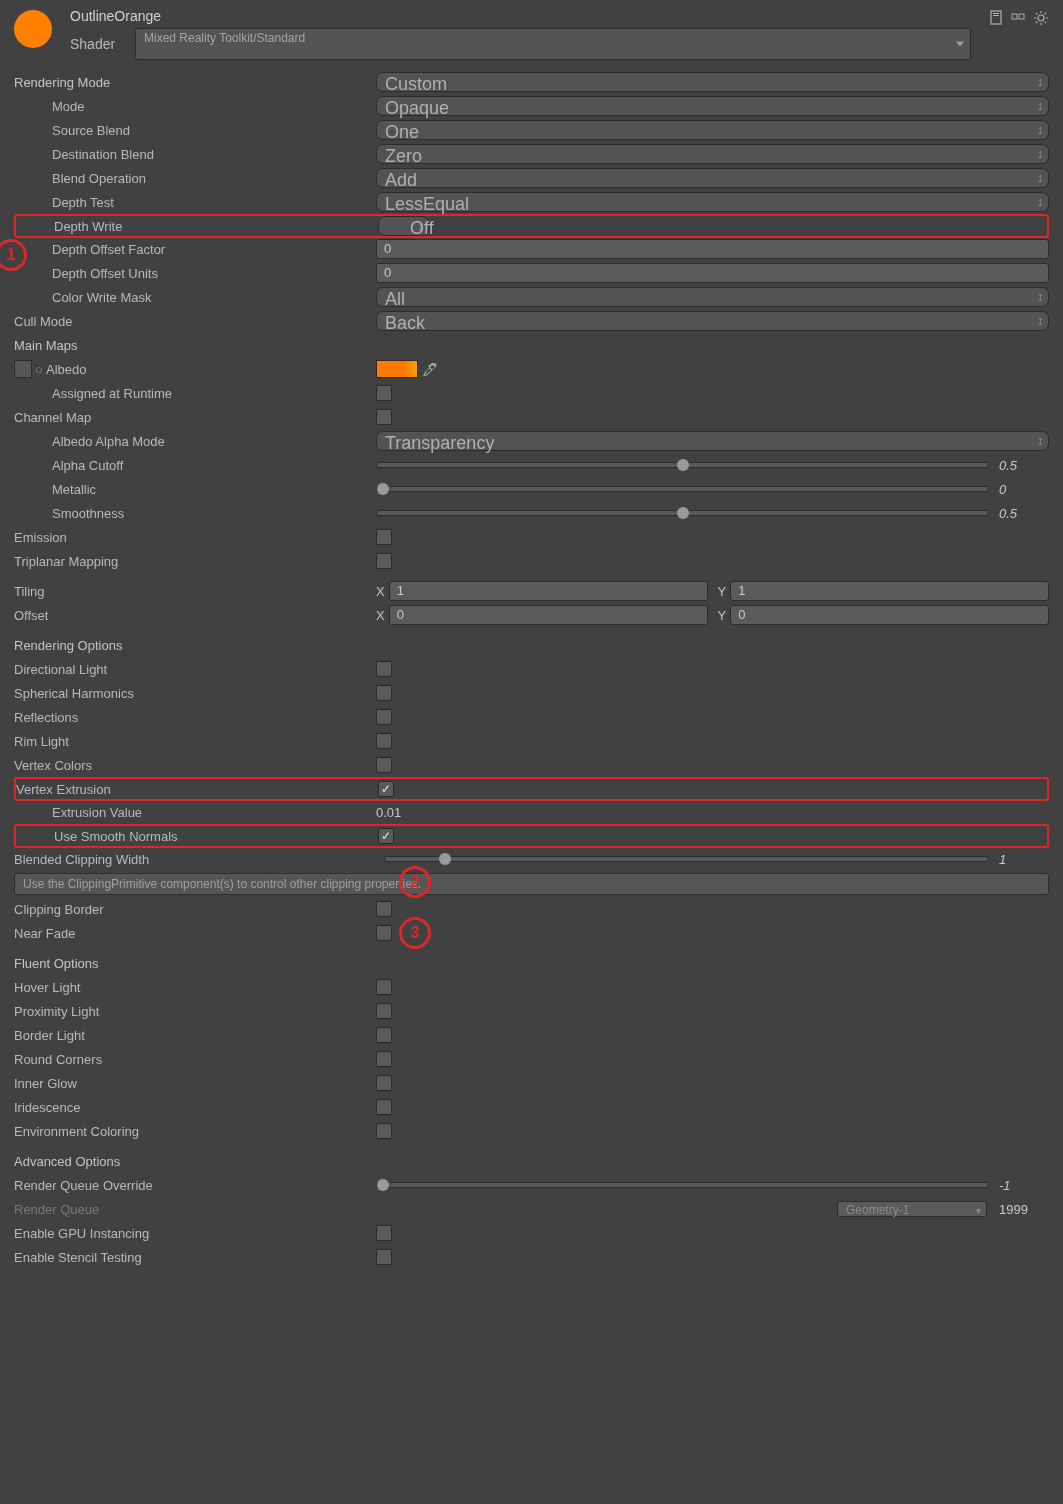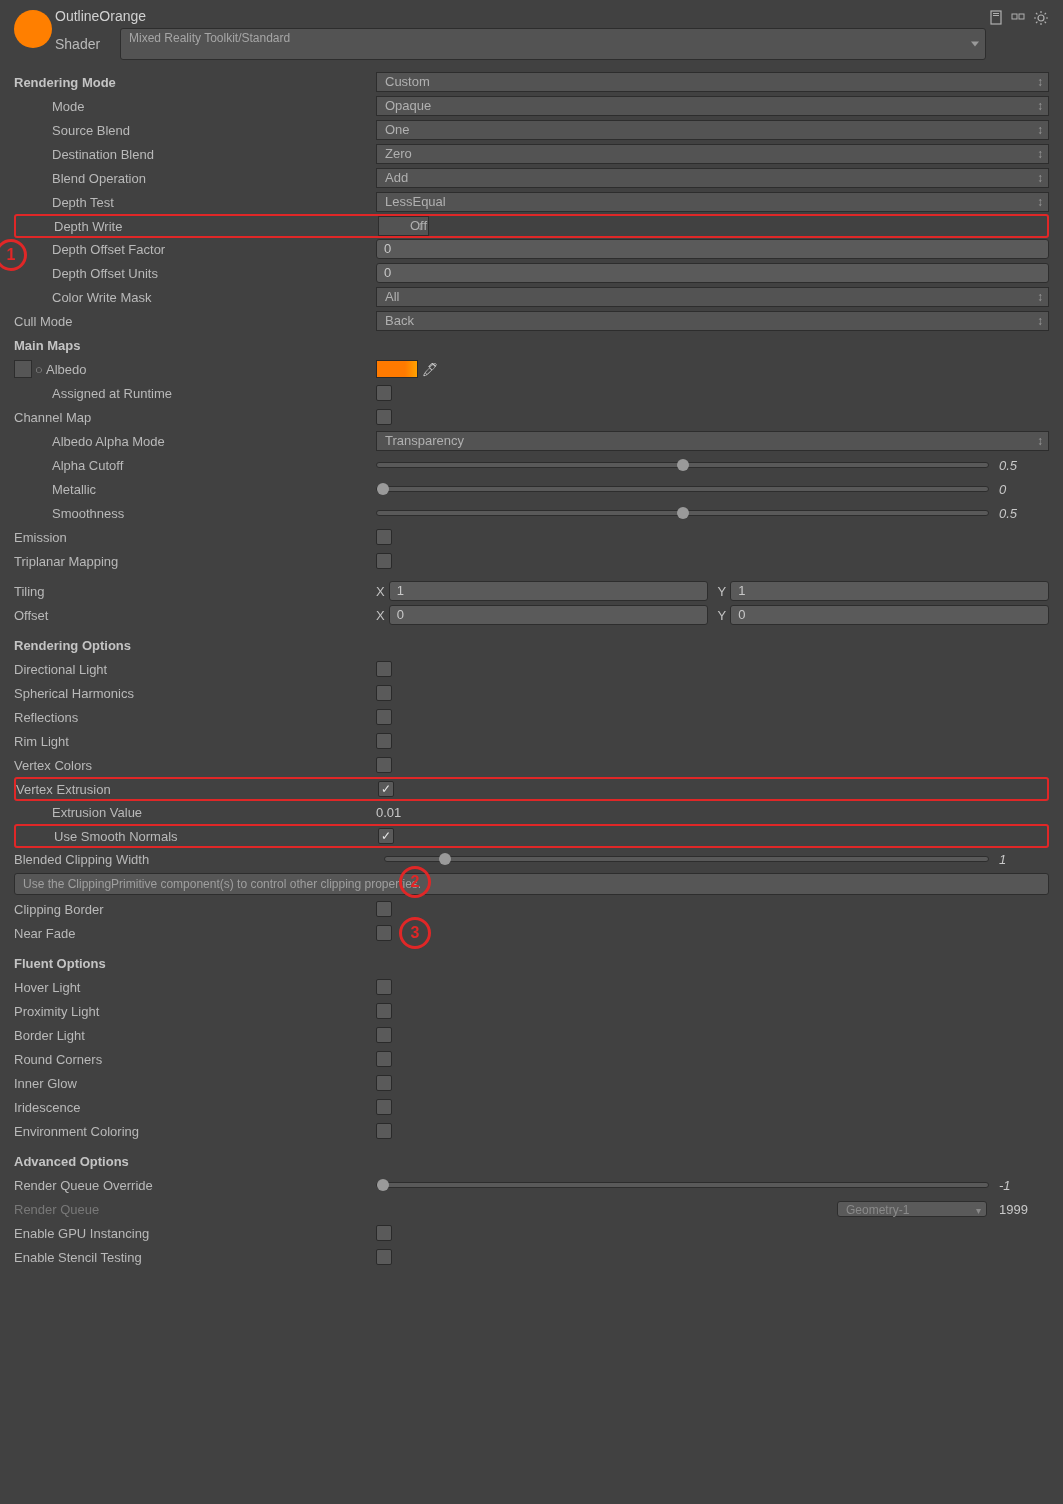--- a/index.html
+++ b/index.html
@@ -1,38 +1,38 @@
 <!DOCTYPE html>
 <html><head>
 <meta charset="utf-8">
 <style>
 * { box-sizing: border-box; margin: 0; padding: 0; font-family: Verdana, Geneva, sans-serif; }
 body { background: #414141; color: #b9b9b9; font-size: 13px; width: 1063px; }
 .container { padding: 8px 14px; }
 
-.header { display: flex; align-items: flex-start; gap: 3px; margin-bottom: 10px; }
+.header { display: flex; align-items: flex-start; gap: 18px; margin-bottom: 10px; }
 .orb { width: 38px; height: 38px; border-radius: 50%; background: #ff7f00; flex-shrink: 0; margin-top: 2px; }
 .header-text { flex: 1; display: flex; flex-direction: column; gap: 4px; }
 .title { color: #d2d2d2; font-size: 14px; }
 .shader-row { display: flex; align-items: center; gap: 10px; }
 .shader-label { color: #b9b9b9; font-size: 14px; min-width: 55px; }
 .shader-dd { flex: 1; background: #535353; border: 1px solid #2d2d2d; border-radius: 3px; padding: 2px 8px; height: 32px; color: #a6a6a6; font-size: 12px; position: relative; }
 .shader-dd::after { content: ""; position: absolute; right: 6px; top: 50%; transform: translateY(-50%); border-left: 4px solid transparent; border-right: 4px solid transparent; border-top: 5px solid #9a9a9a; }
 .header-icons { display: flex; gap: 6px; align-items: center; margin-top: 2px; }
 .hicon { width: 16px; height: 16px; color: #b0b0b0; }
 
 .row { display: flex; align-items: center; height: 24px; }
 .label { width: 362px; display: flex; align-items: center; }
 .label.ind1 { padding-left: 38px; }
 .label.ind0 { padding-left: 0; }
-.label.bold { font-weight: 700; color: #c4c4c4; }
+.label.bold { font-weight: 400; color: #c4c4c4; }
 .label.dim { color: #787878; }
 .value { flex: 1; display: flex; align-items: center; gap: 4px; }
 
-.dd { flex: 1; background: #535353; border: 1px solid #2d2d2d; border-radius: 0; height: 20px; padding: 1px 18px 0 8px; color: #b0b0b0; font-size: 13px; position: relative; }
+.dd { flex: 1; background: #535353; border: 1px solid #2d2d2d; border-radius: 7px; height: 20px; padding: 1px 18px 0 8px; color: #b0b0b0; font-size: 18px; position: relative; }
 .dd::after { content: "\2195"; position: absolute; right: 5px; top: 2px; color: #9a9a9a; font-size: 12px; }
 .txt { flex: 1; background: #5a5a5a; border: 1px solid #2d2d2d; border-radius: 3px; height: 20px; padding: 1px 7px 0; color: #c8c8c8; font-size: 13px; }
 
 .chk { width: 16px; height: 16px; background: #5a5a5a; border: 1px solid #2a2a2a; border-radius: 2px; display: flex; align-items: center; justify-content: center; color: #e6e6e6; font-size: 12px; line-height: 1; }
 
 .swatch { width: 42px; height: 18px; background: linear-gradient(to right, #ff7a00 70%, #ffa200 100%); border: 1px solid #2a2a2a; }
 .eyedrop { width: 16px; height: 18px; display: flex; align-items: center; justify-content: center; color: #ccc; font-size: 13px; }
 .albedo-slot { width: 18px; height: 18px; background: #565656; border: 1px solid #2d2d2d; margin-right: 2px; }
 .albedo-dot { width: 10px; text-align: center; color: #9b9b9b; margin-right: 2px; }
 

